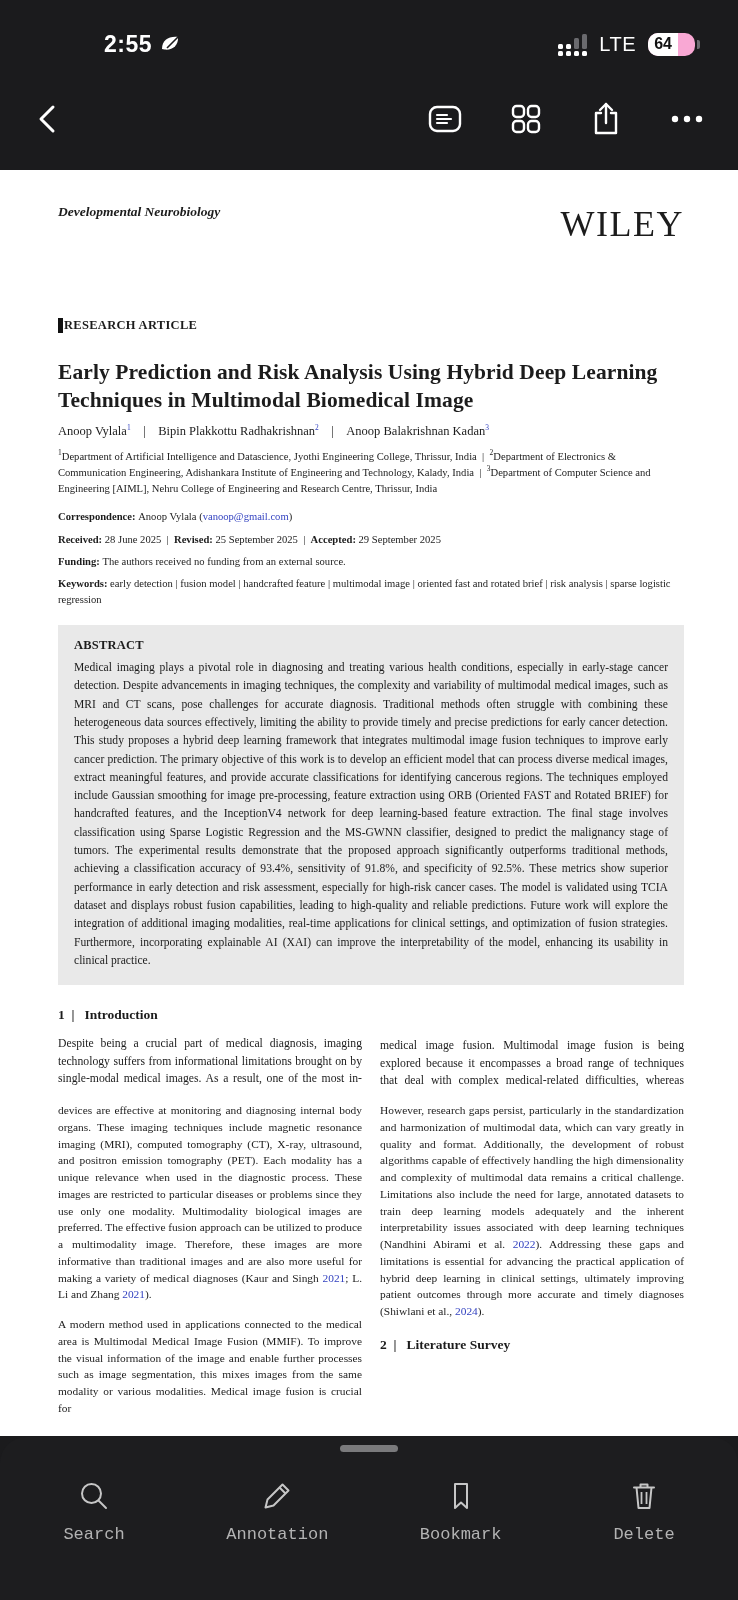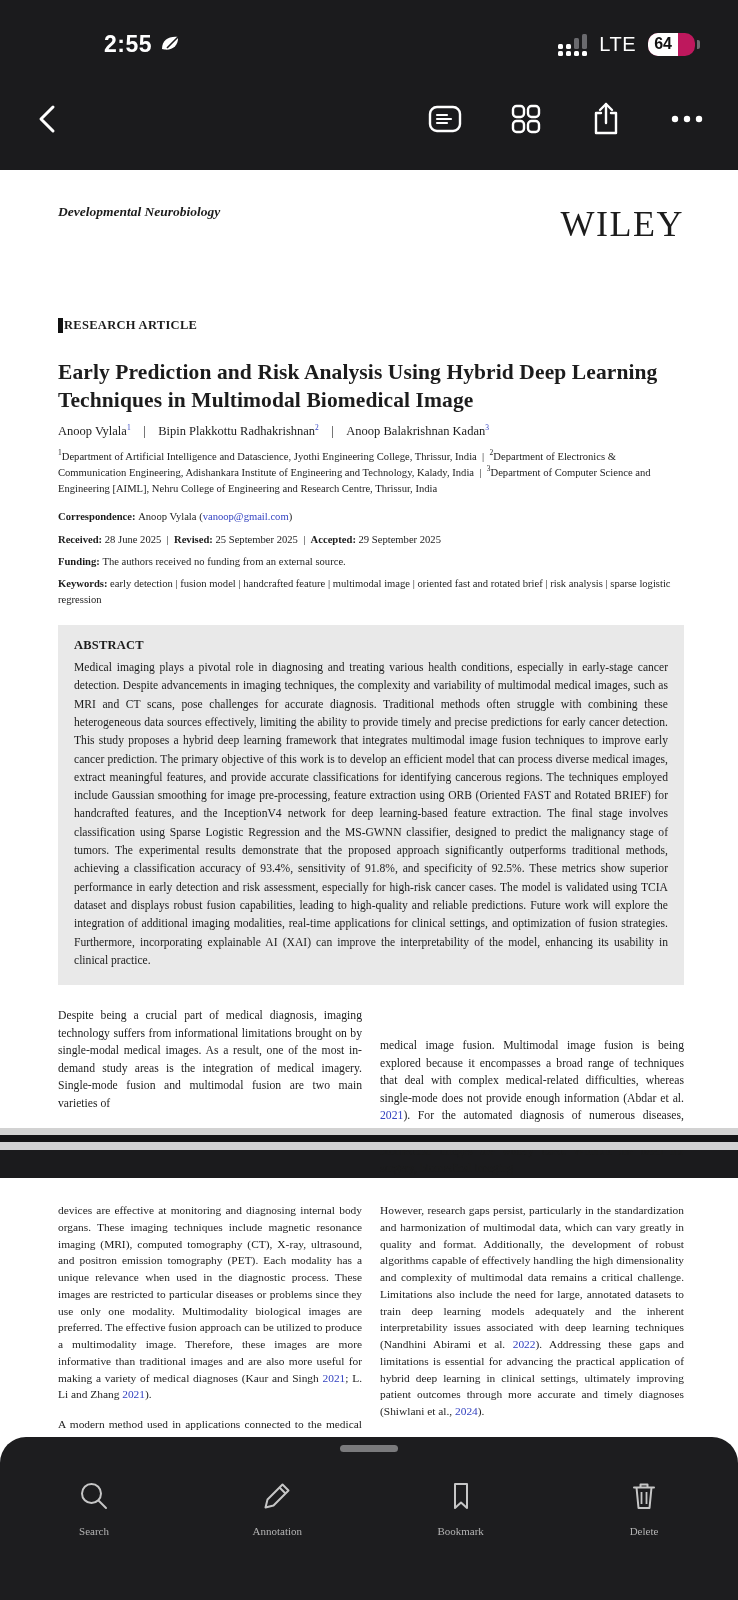--- a/index.html
+++ b/index.html
@@ -19,37 +19,37 @@
     padding:10px 38px 0 104px;color:#fff}
   .sb-left{display:flex;align-items:center;gap:7px}
   .sb-time{font-size:23px;font-weight:700;letter-spacing:.5px}
   .sb-right{display:flex;align-items:center;gap:12px}
   .sig{display:flex;align-items:flex-end;gap:3px;height:24px}
   .sig .col{display:flex;flex-direction:column;justify-content:flex-end;gap:2px}
   .dot{width:5px;height:5px;background:#fff;border-radius:1.5px}
   .gbar{width:5px;background:#6a6a6e;border-radius:1.5px}
   .sb-lte{font-size:20px;font-weight:500;letter-spacing:.5px}
   .batt{display:flex;align-items:center;gap:2px}
-  .batt-body{width:47px;height:23px;border-radius:10px;background:#be185d;overflow:hidden;display:flex}
+  .batt-body{width:47px;height:23px;border-radius:10px;background:#f9a8d4;overflow:hidden;display:flex}
   .batt-fill{width:64%;background:#fff;color:#111;font-size:16px;font-weight:700;
     display:flex;align-items:center;justify-content:center;border-radius:7px 0 0 7px}
   .batt-nub{width:3px;height:9px;background:#6c6c70;border-radius:0 2px 2px 0}
 
   
   .nav-bar{height:90px;display:flex;align-items:center;justify-content:space-between;padding:0 34px 8px 34px}
   .nav-right{display:flex;align-items:center;gap:48px}
   .icon-btn{display:flex;align-items:center;justify-content:center;cursor:pointer}
 
   
   .page{background:#fff;width:738px;position:absolute;left:0;color:var(--ink);
     font-family:"Liberation Serif",serif}
   .page1{top:170px;height:958px;padding:34px 54px 0 58px}
   .page-sep{position:absolute;top:1128px;left:0;width:738px;height:22px;background:#d2d2d2}
   .page-sep .band{margin-top:7px;height:7px;background:#141416}
-  .page2{top:1178px;height:350px;padding:24px 54px 0 58px;overflow:hidden}
+  .page2{top:1086px;height:350px;padding:16px 54px 0 58px;overflow:hidden}
 
   .masthead{display:flex;justify-content:space-between;align-items:flex-start}
   .journal-name{font-size:13.5px;font-weight:700;font-style:italic}
   .wiley{font-size:36px;letter-spacing:1.5px;font-weight:500;line-height:1;margin-top:2px}
 
   .article-type{margin-top:76px;display:flex;align-items:center;gap:1px}
   .article-type .bar{width:5px;height:15px;background:#111}
   .article-type .label{font-size:12.5px;font-weight:700;letter-spacing:.3px}
 
   .title{margin-top:26px;font-size:21.5px;font-weight:700;line-height:1.3;letter-spacing:.1px}
@@ -84,21 +84,21 @@
   .page2 .cols{margin-top:0}
   .page2 .body-p{font-size:11.4px;line-height:1.47}
   .page2 .sec-head{margin-top:17px;margin-bottom:16px}
 
   
   .bottom-sheet{position:absolute;left:0;top:1437px;width:738px;height:163px;
     background:var(--sheet);border-radius:26px 26px 0 0;z-index:5}
   .drag-handle{width:58px;height:7px;border-radius:4px;background:#7a7a7c;margin:8px auto 0 auto}
   .actions{margin-top:28px;display:flex;justify-content:space-between;padding:0 48px}
   .action{width:92px;display:flex;flex-direction:column;align-items:center;gap:9px;cursor:pointer}
-  .action .lbl{font-size:11px;color:var(--dimlabel);font-family:Liberation Serif, serif}
+  .action .lbl{font-size:17px;color:var(--dimlabel);font-family:Liberation Mono, monospace}
 </style>
 </head>
 <body>
 
 <div class="status-bar">
   <div class="sb-left">
     <span class="sb-time">2:55</span>
     <span style="display:flex">
       <svg width="22" height="22" viewBox="0 0 22 22">
         <path d="M3 16 C3 7 10 3 19 4 C19.5 13 13 17.5 5.5 16.5 Z" fill="#fff"></path>
@@ -197,20 +197,21 @@
   <div class="meta-line"><span class="b">Funding: </span><span>The authors received no funding from an external source.</span></div>
   <div class="meta-line"><span class="b">Keywords: </span><span>early detection | fusion model | handcrafted feature | multimodal image | oriented fast and rotated brief | risk analysis | sparse logistic regression</span></div>
 
   <div class="abstract">
     <h2>ABSTRACT</h2>
     <p>Medical imaging plays a pivotal role in diagnosing and treating various health conditions, especially in early-stage cancer detection. Despite advancements in imaging techniques, the complexity and variability of multimodal medical images, such as MRI and CT scans, pose challenges for accurate diagnosis. Traditional methods often struggle with combining these heterogeneous data sources effectively, limiting the ability to provide timely and precise predictions for early cancer detection. This study proposes a hybrid deep learning framework that integrates multimodal image fusion techniques to improve early cancer prediction. The primary objective of this work is to develop an efficient model that can process diverse medical images, extract meaningful features, and provide accurate classifications for identifying cancerous regions. The techniques employed include Gaussian smoothing for image pre-processing, feature extraction using ORB (Oriented FAST and Rotated BRIEF) for handcrafted features, and the InceptionV4 network for deep learning-based feature extraction. The final stage involves classification using Sparse Logistic Regression and the MS-GWNN classifier, designed to predict the malignancy stage of tumors. The experimental results demonstrate that the proposed approach significantly outperforms traditional methods, achieving a classification accuracy of 93.4%, sensitivity of 91.8%, and specificity of 92.5%. These metrics show superior performance in early detection and risk assessment, especially for high-risk cancer cases. The model is validated using TCIA dataset and displays robust fusion capabilities, leading to high-quality and reliable predictions. Future work will explore the integration of additional imaging modalities, real-time applications for clinical settings, and optimization of fusion strategies. Furthermore, incorporating explainable AI (XAI) can improve the interpretability of the model, enhancing its usability in clinical practice.</p>
   </div>
 
   <div class="cols">
     <div class="col">
+      <div class="sec-head">1 |  Introduction</div>
       <p class="body-p">Despite being a crucial part of medical diagnosis, imaging technology suffers from informational limitations brought on by single-modal medical images. As a result, one of the most in-demand study areas is the integration of medical imagery. Single-mode fusion and multimodal fusion are two main varieties of</p>
     </div>
     <div class="col">
       <p class="body-p" style="margin-top:30px"><span>medical image fusion. Multimodal image fusion is being explored because it encompasses a broad range of techniques that deal with complex medical-related difficulties, whereas single-mode does not provide enough information (Abdar et al. </span><span class="lnk">2021</span><span>). For the automated diagnosis of numerous diseases, including COVID-19, pneumonia, tuberculosis, cancer, biomedical images are widely used. Without the need for surgery, biomedical imaging</span></p>
     </div>
   </div>
 
   <div class="dashed-rule"></div>
   <div class="copyright">© 2025 Wiley Periodicals LLC.</div>
   <div class="solid-rule"></div>

